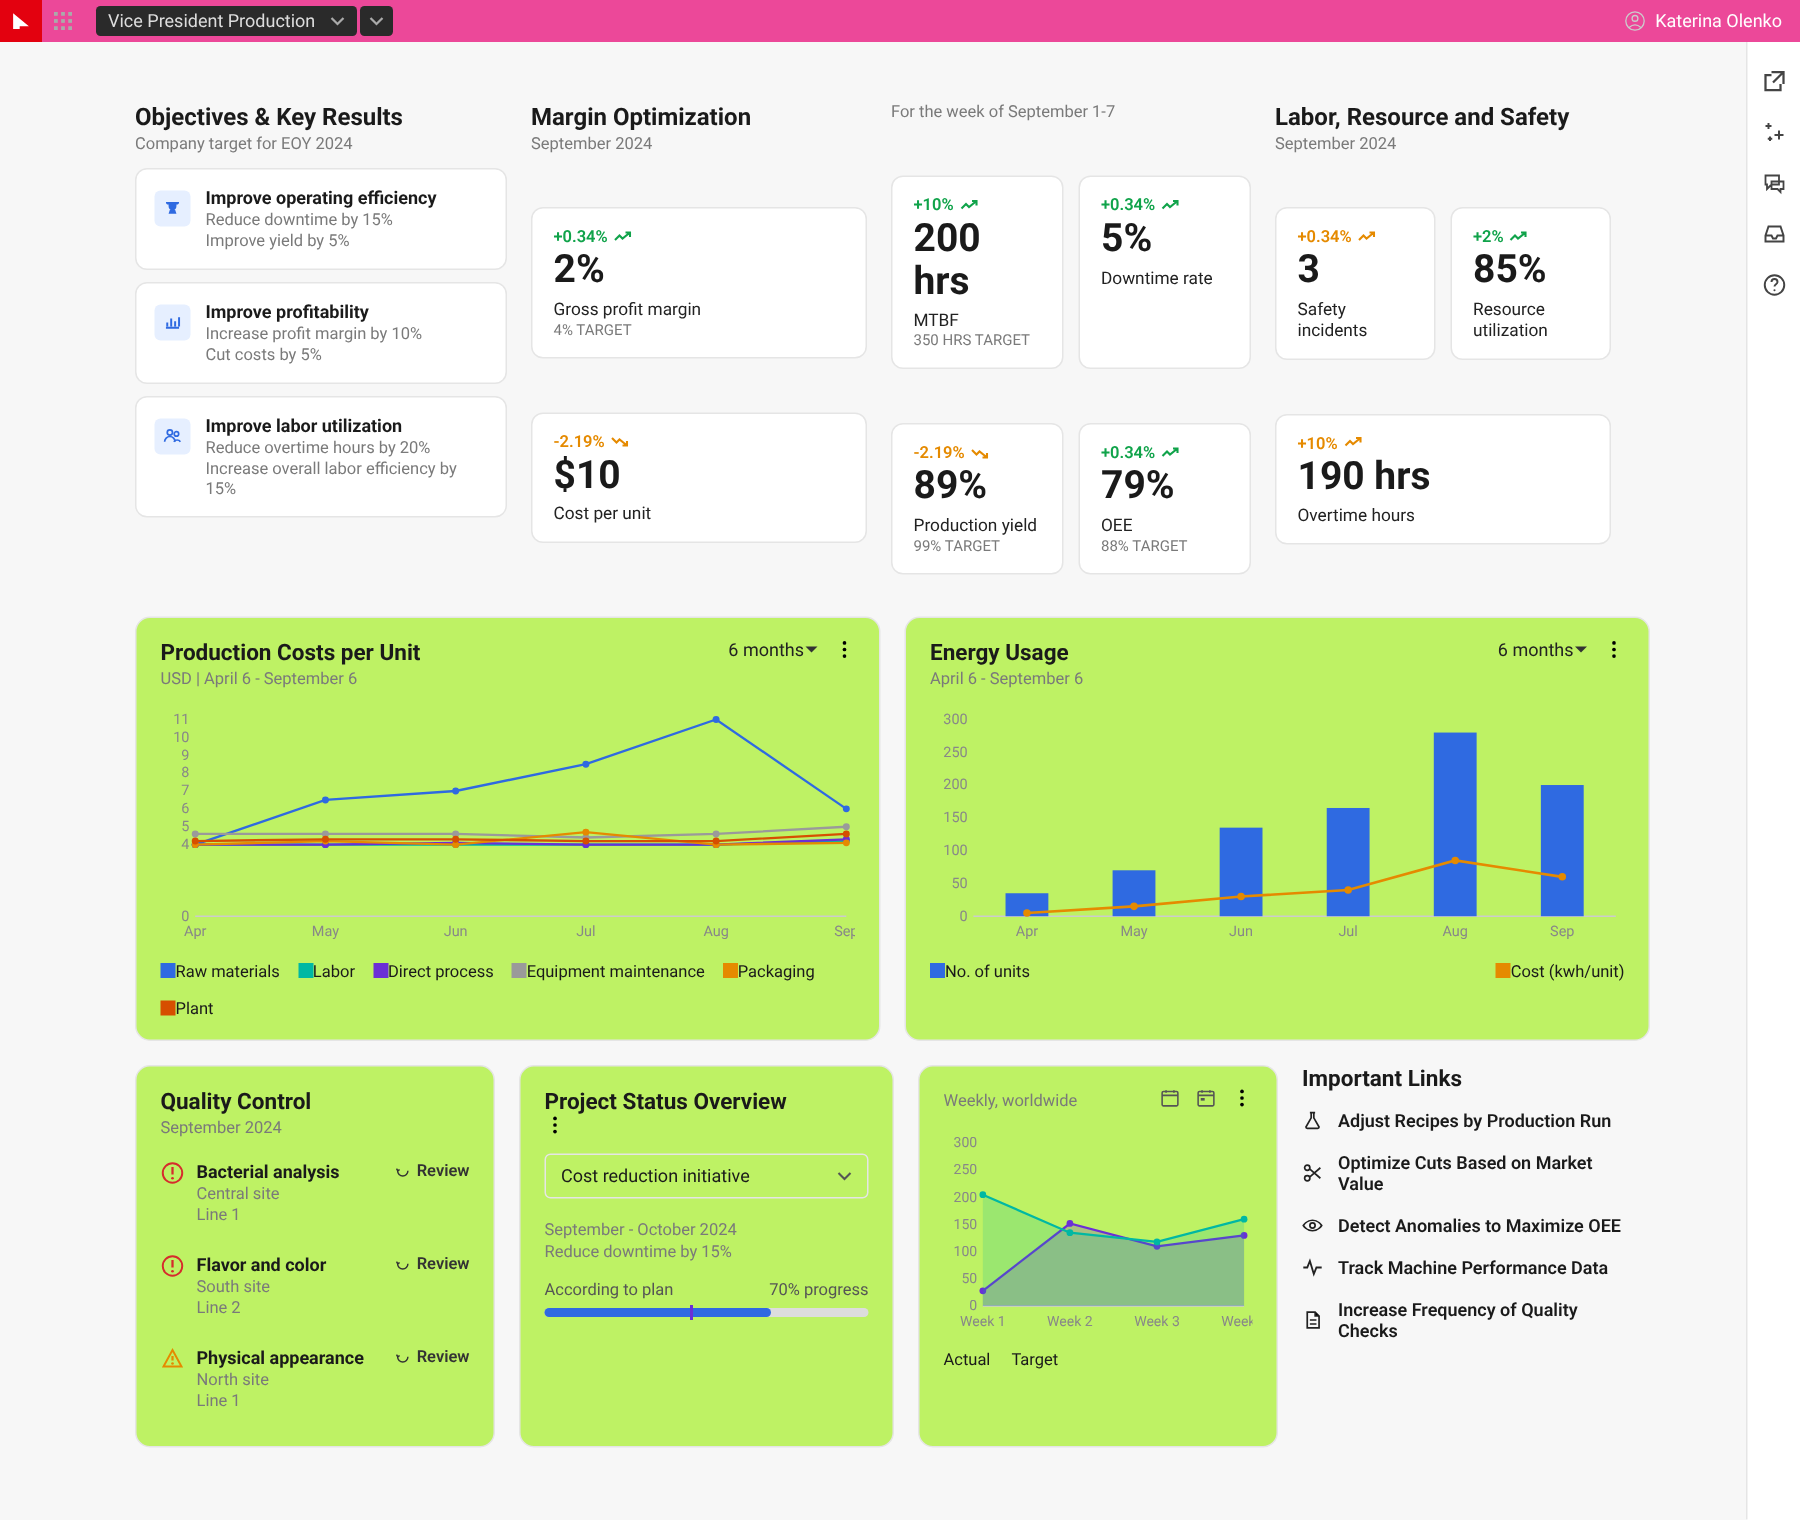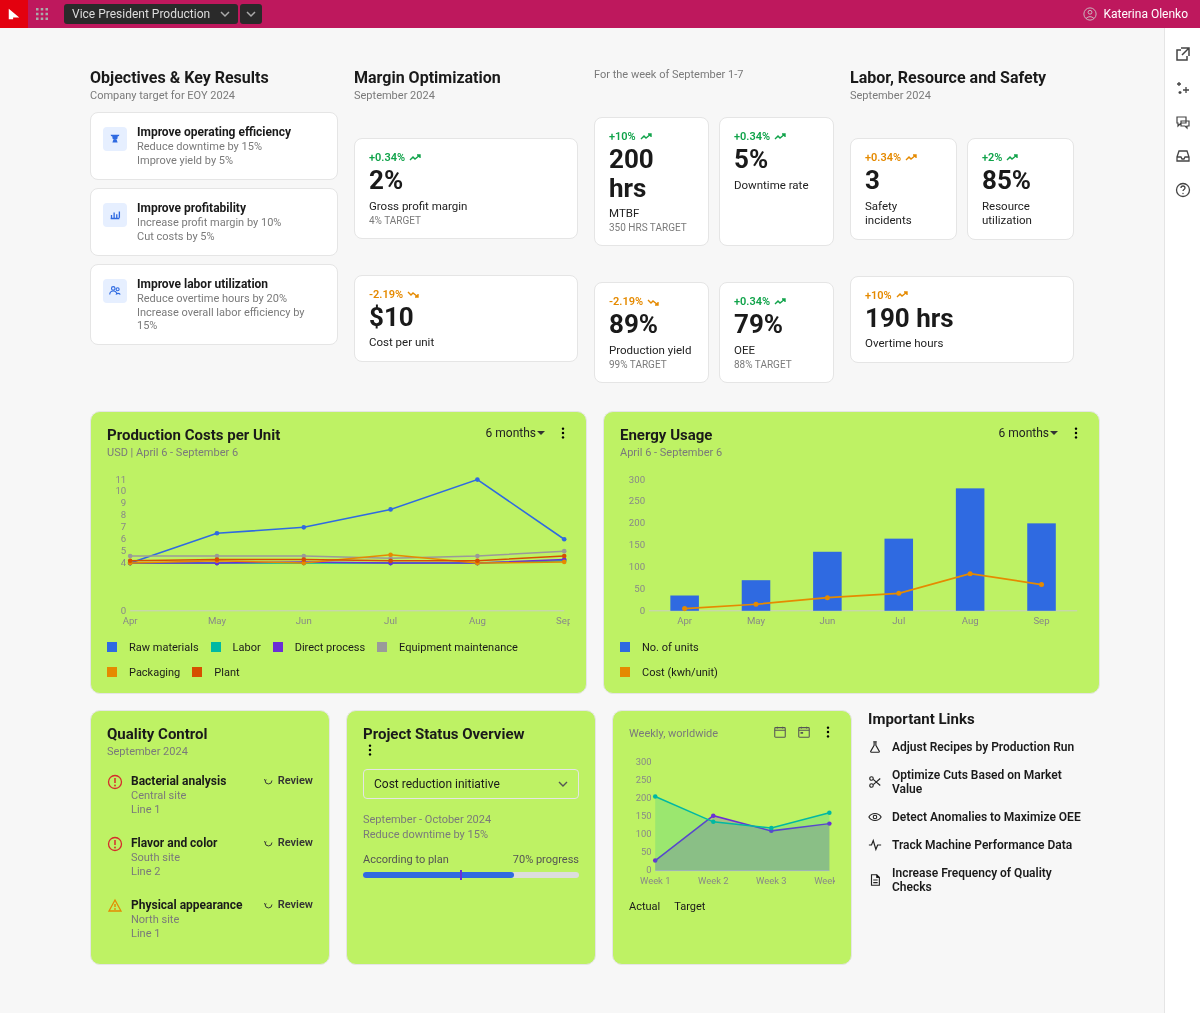--- a/index.html
+++ b/index.html
@@ -8,21 +8,21 @@
     --muted:#7a7a7a;
     --green:#10a34a;
     --orange:#e58a00;
     --red:#d62c2c;
     --blue:#2F6AE1;
     --orange2:#e58a00;
   }
   *{box-sizing:border-box;}
   html,body{margin:0;padding:0;font-family:-apple-system,BlinkMacSystemFont,"Segoe UI",Roboto,Arial,sans-serif;background:#f7f7f7;color:var(--text);}
   
-  .topbar{height:28px;background:#be185d;display:flex;align-items:center;color:#fff;font-size:12px;}
+  .topbar{height:28px;background:#ec4899;display:flex;align-items:center;color:#fff;font-size:12px;}
   .topbar .logo{width:28px;height:28px;background:#e3010f;display:flex;align-items:center;justify-content:center;}
   .topbar .logo svg{width:14px;height:14px;fill:#fff;}
   .topbar .apps{width:28px;height:28px;display:flex;align-items:center;justify-content:center;cursor:pointer;}
   .topbar .role{margin-left:8px;background:#2a2a2a;height:20px;display:flex;align-items:center;padding:0 8px;border-radius:3px;cursor:pointer;color:#ddd;}
   .topbar .role .chev{margin-left:10px;}
   .topbar .role-plus{margin-left:2px;background:#2a2a2a;height:20px;width:22px;display:flex;align-items:center;justify-content:center;border-radius:3px;cursor:pointer;color:#ddd;}
   .topbar .spacer{flex:1;}
   .topbar .user{display:flex;align-items:center;gap:6px;margin-right:12px;}
   .topbar .user .avatar-ico{width:14px;height:14px;}
   
@@ -53,21 +53,21 @@
   .panel-head{display:flex;align-items:flex-start;}
   .panel-head .titles{flex:1;}
   .panel-title{font-size:15px;font-weight:700;margin:0;}
   .panel-sub{font-size:11px;color:var(--muted);margin:2px 0 0 0;}
   .panel-head .tools{display:flex;align-items:center;gap:10px;}
   .range-btn{font-size:12px;color:#222;cursor:pointer;display:flex;align-items:center;gap:0;}
   .dots{width:14px;height:14px;cursor:pointer;}
   .chart-area{position:relative;height:160px;margin-top:12px;}
   .chart-area svg{width:100%;height:100%;}
   .legend{display:flex;flex-wrap:wrap;gap:12px;margin-top:10px;font-size:11px;}
-  .legend .item{display:flex;align-items:center;gap:12px;}
+  .legend .item{display:flex;align-items:center;gap:0;}
   .legend .sw{width:10px;height:10px;}
   
   .panel-row2{display:grid;grid-template-columns:240px 250px 240px 220px;gap:16px;}
   .qc-item{display:flex;align-items:flex-start;gap:8px;padding:10px 0;}
   .qc-item .alert-ico{width:16px;height:16px;flex-shrink:0;}
   .qc-item .body{flex:1;}
   .qc-title{font-size:12px;font-weight:700;margin:0;}
   .qc-line{font-size:11px;color:var(--muted);margin:1px 0 0 0;}
   .review{font-size:11px;font-weight:600;color:#333;display:flex;align-items:center;gap:4px;cursor:pointer;}
   .review svg{width:11px;height:11px;}
@@ -440,21 +440,21 @@
             <rect x="348.2" y="15.066666666666663" width="29.6" height="126.93333333333334" fill="#2F6AE1"></rect>
             <rect x="422.2" y="51.33333333333334" width="29.6" height="90.66666666666666" fill="#2F6AE1"></rect>
             <polyline points="67,139.73333333333332 141,135.2 215,128.4 289,123.86666666666667 363,103.46666666666667 437,114.8" fill="none" stroke="#e58a00" stroke-width="1.8"></polyline>
             <circle cx="67" cy="139.73333333333332" r="2.6" fill="#e58a00"></circle>
             <circle cx="141" cy="135.2" r="2.6" fill="#e58a00"></circle>
             <circle cx="215" cy="128.4" r="2.6" fill="#e58a00"></circle>
             <circle cx="289" cy="123.86666666666667" r="2.6" fill="#e58a00"></circle>
             <circle cx="363" cy="103.46666666666667" r="2.6" fill="#e58a00"></circle>
             <circle cx="437" cy="114.8" r="2.6" fill="#e58a00"></circle>
           </svg></div>
-      <div class="legend" id="energy-legend" style="justify-content:space-between;flex-direction:column;">
+      <div class="legend" id="energy-legend" style="justify-content:space-between;">
           <div class="item">
             <span class="sw" style="background:#2F6AE1"></span>
             <span>No. of units</span>
           </div>
           <div class="item">
             <span class="sw" style="background:#e58a00"></span>
             <span>Cost (kwh/unit)</span>
           </div>
         </div>
     </div>

